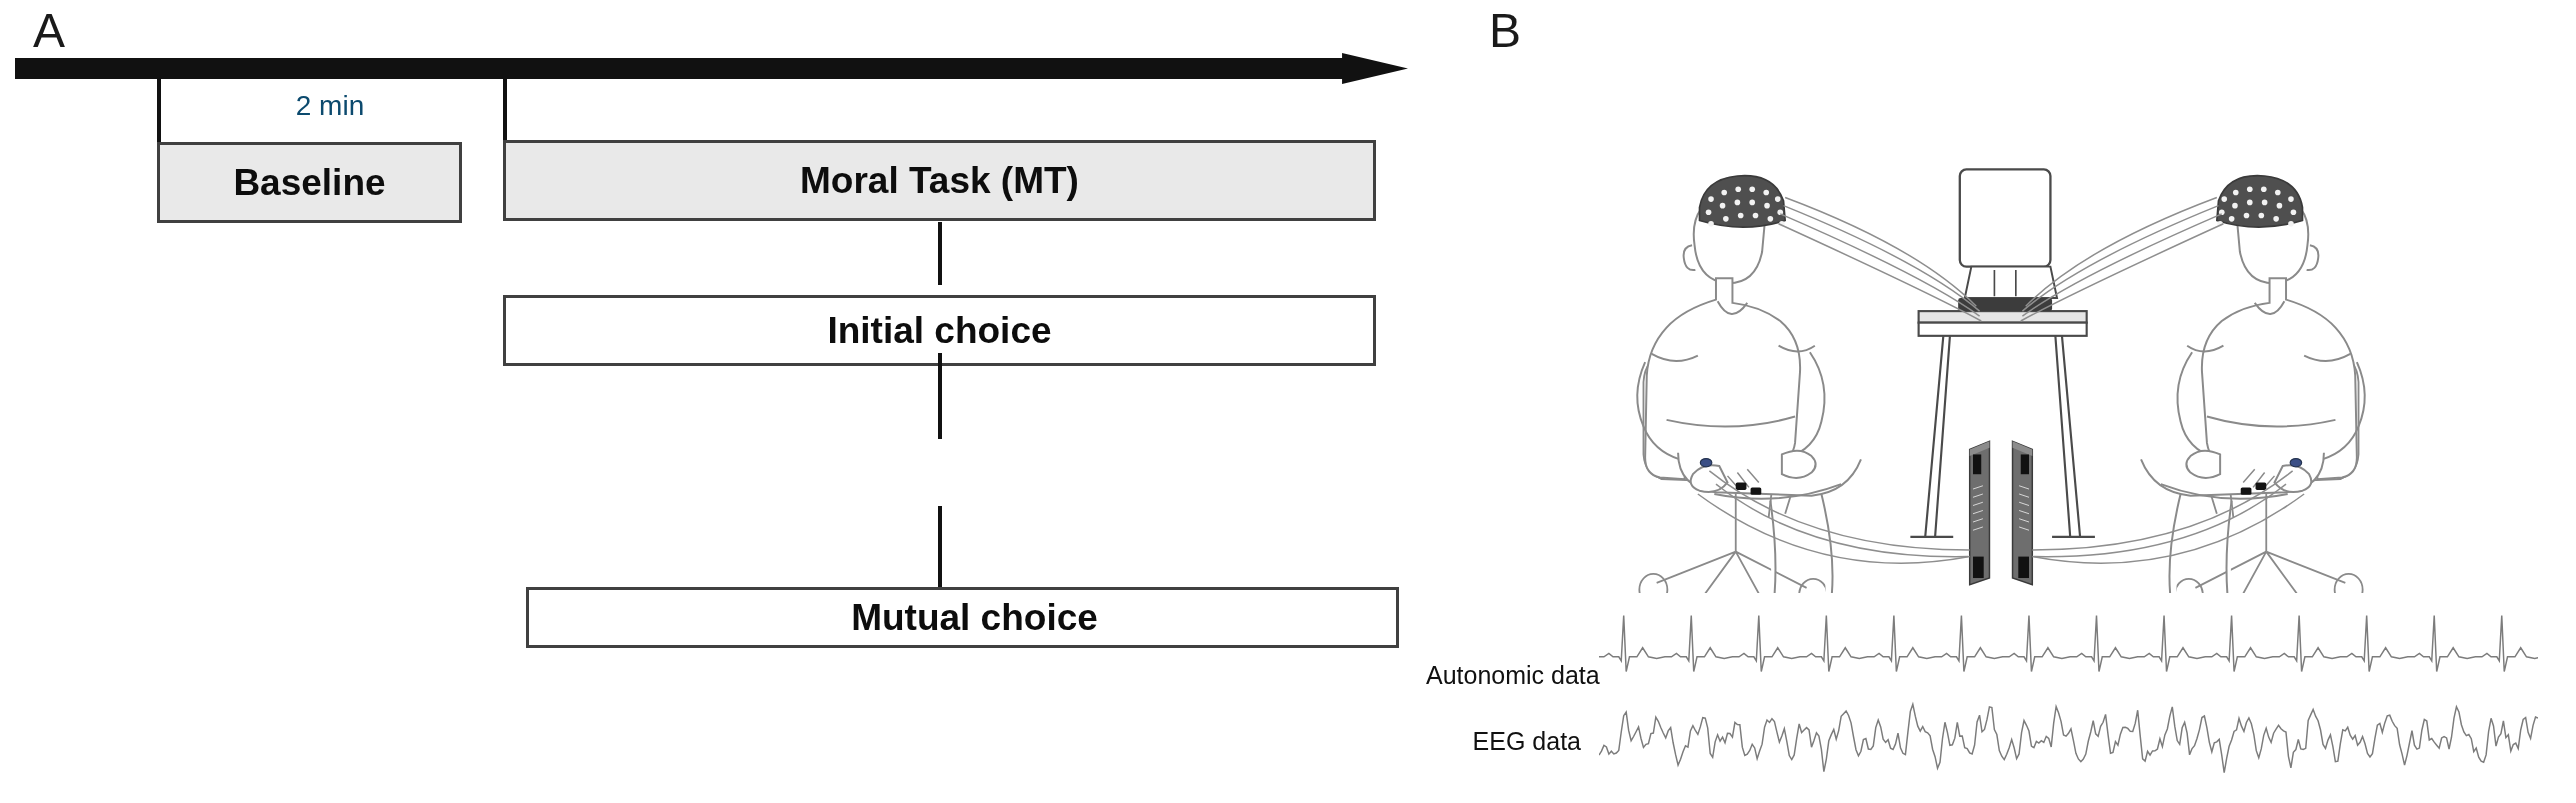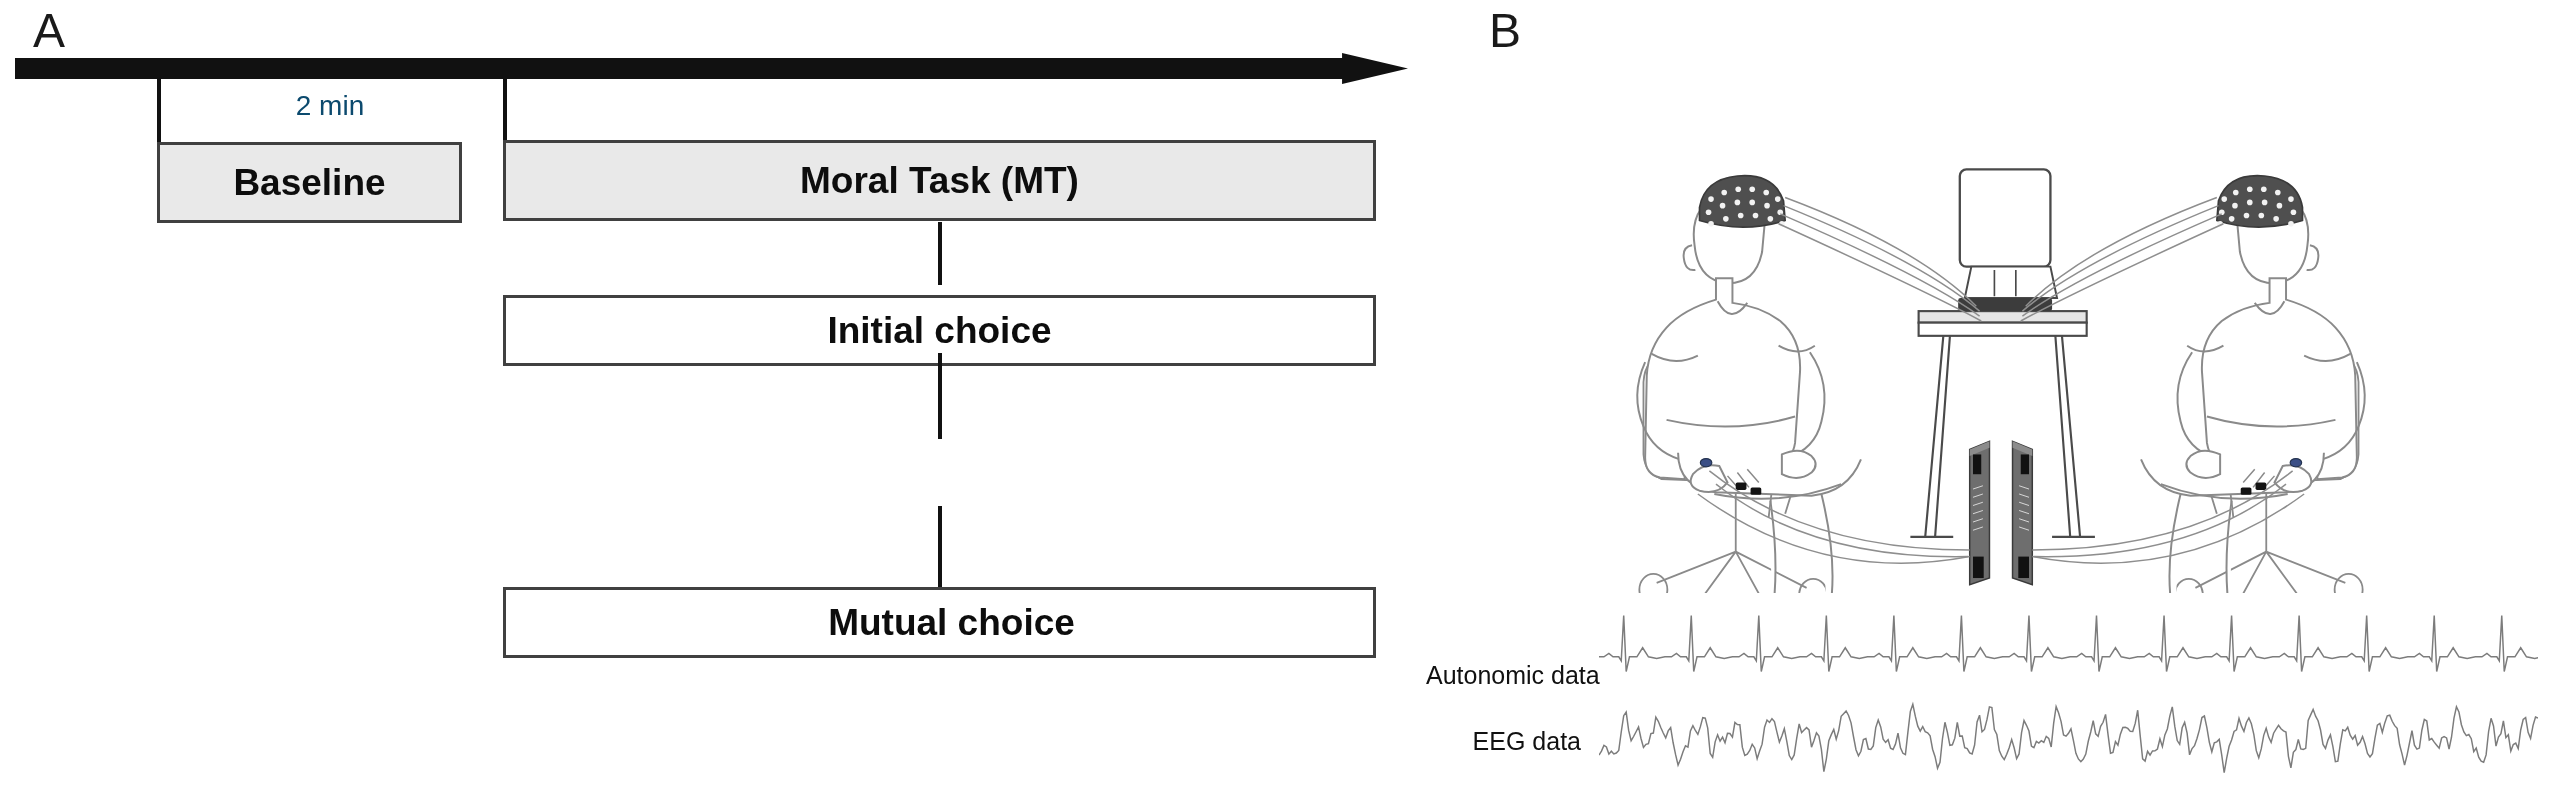--- a/index.html
+++ b/index.html
@@ -75,21 +75,21 @@
     color: #0d0d0d;
     letter-spacing: 0px;
   }
   .flow-box.shaded { background: #e9e9e9; }
   .flow-box.plain  { background: #ffffff; }
 
   #box-baseline    { left: 157px;  top: 142px; width: 305px;  height: 81px; }
   #box-moral-task  { left: 503px;  top: 140px; width: 873px; height: 81px; }
   #box-initial     { left: 503px;  top: 283px; width: 873px; height: 71px; margin-top: 12px; }
   #box-negotiation { left: 503px;  top: 437px; width: 873px; height: 71px; }
-  #box-mutual      { left: 503px;  top: 587px; width: 873px; height: 71px; padding-left: 24px; }
+  #box-mutual      { left: 526px;  top: 587px; width: 873px; height: 61px; padding-left: 24px; }
 
   .connector {
     position: absolute;
     left: 938px;
     width: 4.1px;
     background: #111111;
   }
   #connector-1 { top: 222px; height: 63px; }
   #connector-2 { top: 353px; height: 86px; }
   #connector-3 { top: 506px; height: 82px; }

